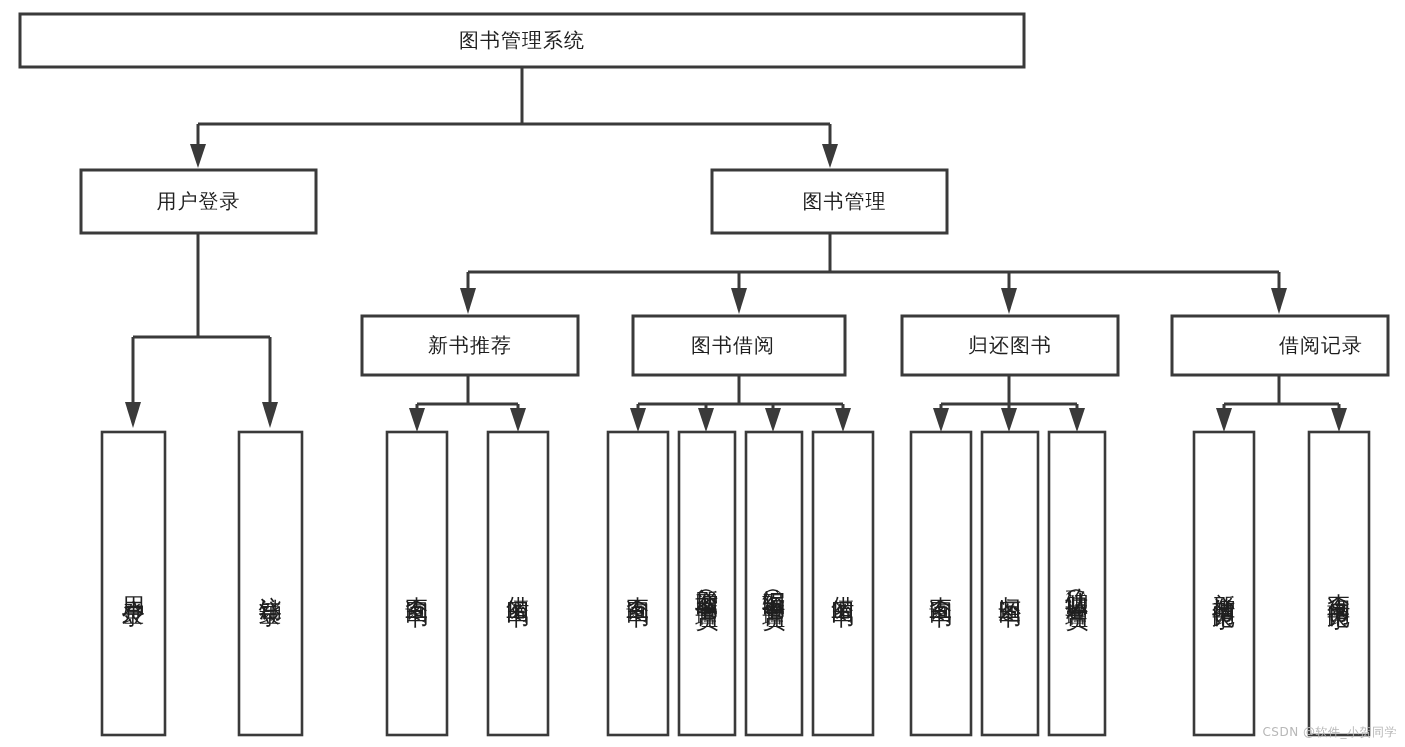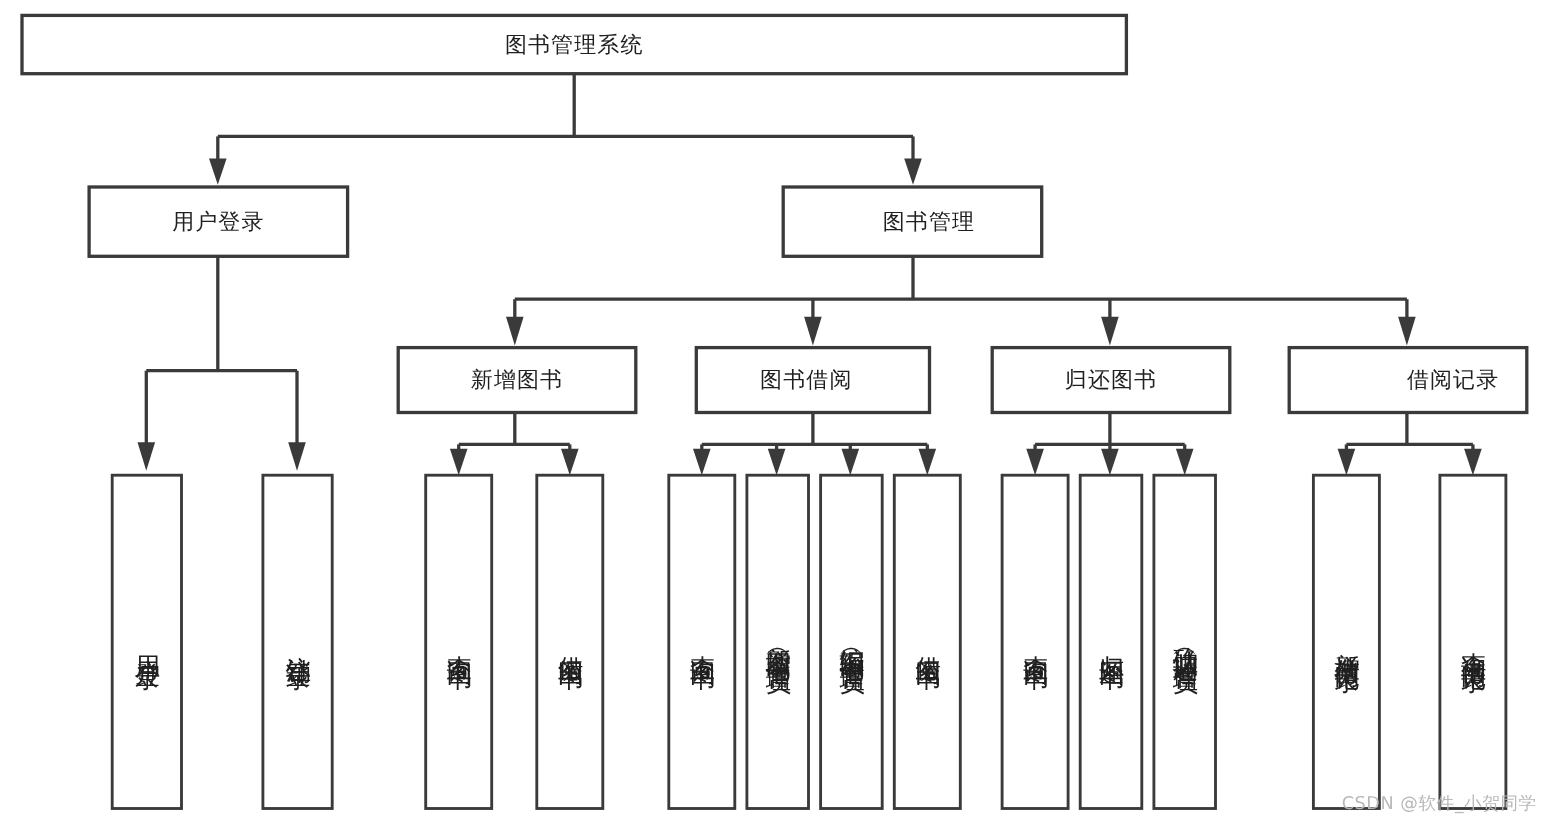--- a/index.html
+++ b/index.html
@@ -73,21 +73,21 @@
     font-size: 20px;
     color: #1f1f1f;
     letter-spacing: 1px;
     white-space: nowrap;
   }
   #watermark {
     position: absolute;
     right: 8px;
     bottom: 6px;
     font-family: "DejaVu Sans", "Liberation Sans", sans-serif;
-    font-size: 16px;
+    font-size: 12px;
     color: #b8b8b8;
     letter-spacing: 0.5px;
     white-space: nowrap;
   }
 </style>
 </head>
 <body>
 
 <div id="diagram-root">
 
@@ -193,21 +193,21 @@
 
     <rect class="node-rect-thin" x="1194" y="432" width="60" height="303"></rect>
     <rect class="node-rect-thin" x="1309" y="432" width="60" height="303"></rect>
   </svg>
 
   <div class="htext-wrap" style="left:20px; top:14px; width:1004px; height:53px;">图书管理系统</div>
 
   <div class="htext-wrap" style="left:81px; top:170px; width:235px; height:63px;">用户登录</div>
   <div class="htext-wrap" style="left:712px; top:170px; width:265px; height:63px;">图书管理</div>
 
-  <div class="htext-wrap" style="left:362px; top:316px; width:216px; height:59px;">新增图书</div>
+  <div class="htext-wrap" style="left:362px; top:316px; width:216px; height:59px;">新书推荐</div>
   <div class="htext-wrap" style="left:633px; top:316px; width:200px; height:59px;">图书借阅</div>
   <div class="htext-wrap" style="left:902px; top:316px; width:216px; height:59px;">归还图书</div>
   <div class="htext-wrap" style="left:1172px; top:316px; width:216px; height:59px;padding-left:41px;">借阅记录</div>
 
   <div class="vtext-wrap" style="left:102px; top:432px; width:63px; height:303px;">
     <span class="vtext">用户登录</span>
   </div>
   <div class="vtext-wrap" style="left:239px; top:432px; width:63px; height:303px;">
     <span class="vtext">注销登录</span>
   </div>

